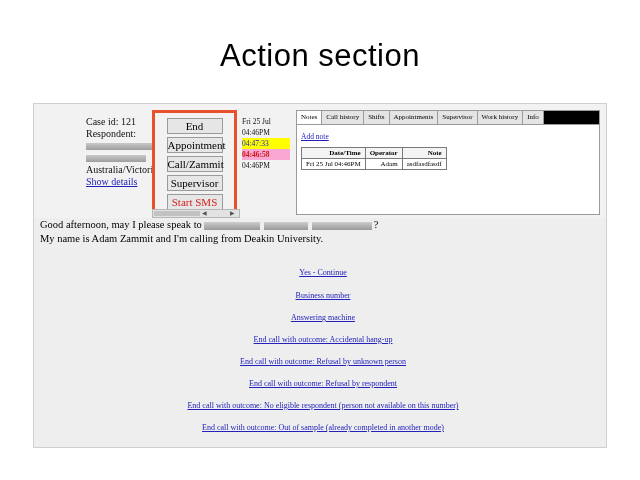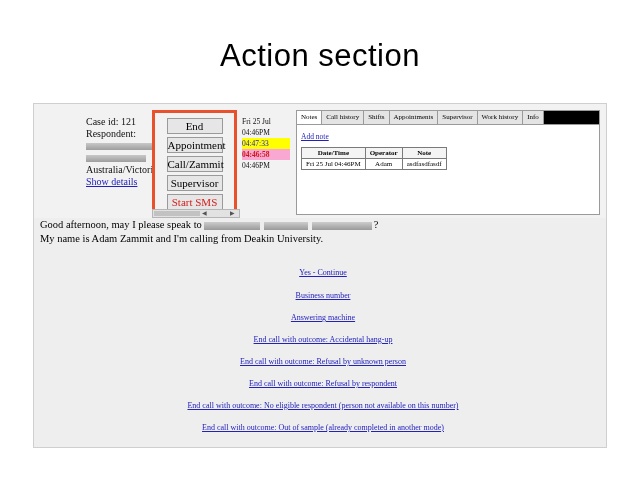--- a/index.html
+++ b/index.html
@@ -154,21 +154,21 @@
     display: inline-block;
   }
   .note-table {
     margin: 4px 0 0 4px;
     border-collapse: collapse;
     font-size: 7px;
   }
   .note-table th, .note-table td {
     border: 1px solid #7a7a7a;
     padding: 1px 4px;
-    text-align: center;
+    text-align: right;
     font-weight: normal;
     color: #000;
   }
   .note-table th {
     background: #f4f4f4;
     font-weight: bold;
   }
   
   .scroll-strip {
     position: absolute;

